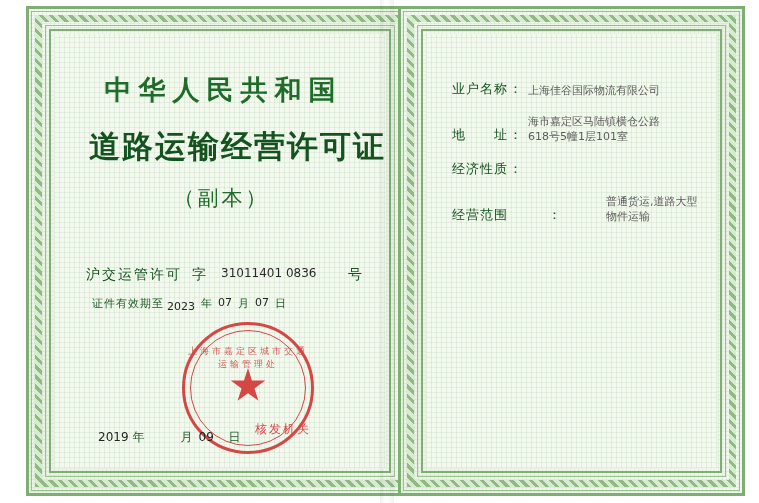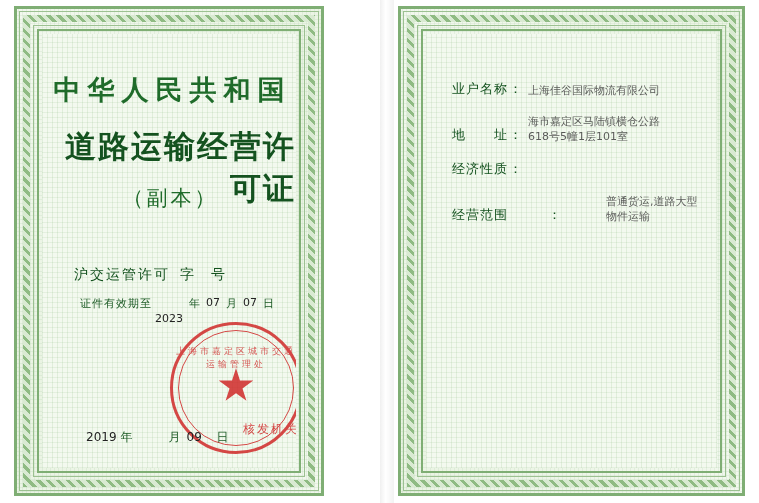--- a/index.html
+++ b/index.html
@@ -23,21 +23,21 @@
   .page {
     position: absolute;
     top: 6px;
     height: 490px;
     background:
       repeating-linear-gradient(90deg, rgba(110,170,110,0.10) 0 1px, rgba(255,255,255,0) 1px 4px),
       repeating-linear-gradient(0deg, rgba(110,170,110,0.10) 0 1px, rgba(255,255,255,0) 1px 4px),
       linear-gradient(135deg, #f2f8ee 0%, #e9f3e2 50%, #f2f8ee 100%);
     box-sizing: border-box;
   }
-  .page.left  { left: 14px;  width: 310px; }
+  .page.left  { left: 26px;  width: 388px; }
   .page.right { left: 398px; width: 347px; }
 
   
   .ring {
     position: absolute;
     box-sizing: border-box;
     pointer-events: none;
   }
   .ring1 { left: 0; top: 0; right: 0; bottom: 0; border: 3px solid #7fae74; }
   .ring2 { left: 5px; top: 5px; right: 5px; bottom: 5px; border: 1px solid #9cc191; }
@@ -126,21 +126,21 @@
     top: 262px;
     left: 38px;
     right: 40px;
     font-family: "DejaVu Serif", serif;
     font-size: 11px;
     color: #1c5a25;
     display: flex;
     align-items: flex-start;
   }
   .valid-line .v-lbl { letter-spacing: 1px; white-space: nowrap; }
-  .valid-line .v-year { font-family: "DejaVu Sans", sans-serif; color: #222; margin: 16px 3px; }
+  .valid-line .v-year { font-family: "DejaVu Sans", sans-serif; color: #222; margin: 4px 3px; }
   .valid-line .v-unit { margin: 0 3px; }
   .valid-line .v-num  { font-family: "DejaVu Sans", sans-serif; color: #222; margin: 0 3px; }
 
   
   .seal {
     position: absolute;
     left: 128px;
     top: 288px;
     width: 126px;
     height: 126px;
@@ -253,20 +253,21 @@
 
       <div class="title-country">中华人民共和国</div>
 
       <div class="title-main">道路运输经营许可证</div>
 
       <div class="title-sub">（副本）</div>
 
       <div class="lic-line">
         <span class="lbl">沪交运管许可</span>
         <span class="zi">字</span>
+        <span class="num">31011401 0836</span>
         <span class="hao">号</span>
       </div>
 
       <div class="valid-line">
         <span class="v-lbl">证件有效期至</span>
         <span class="v-year">2023</span>
         <span class="v-unit">年</span>
         <span class="v-num">07</span>
         <span class="v-unit">月</span>
         <span class="v-num">07</span>

